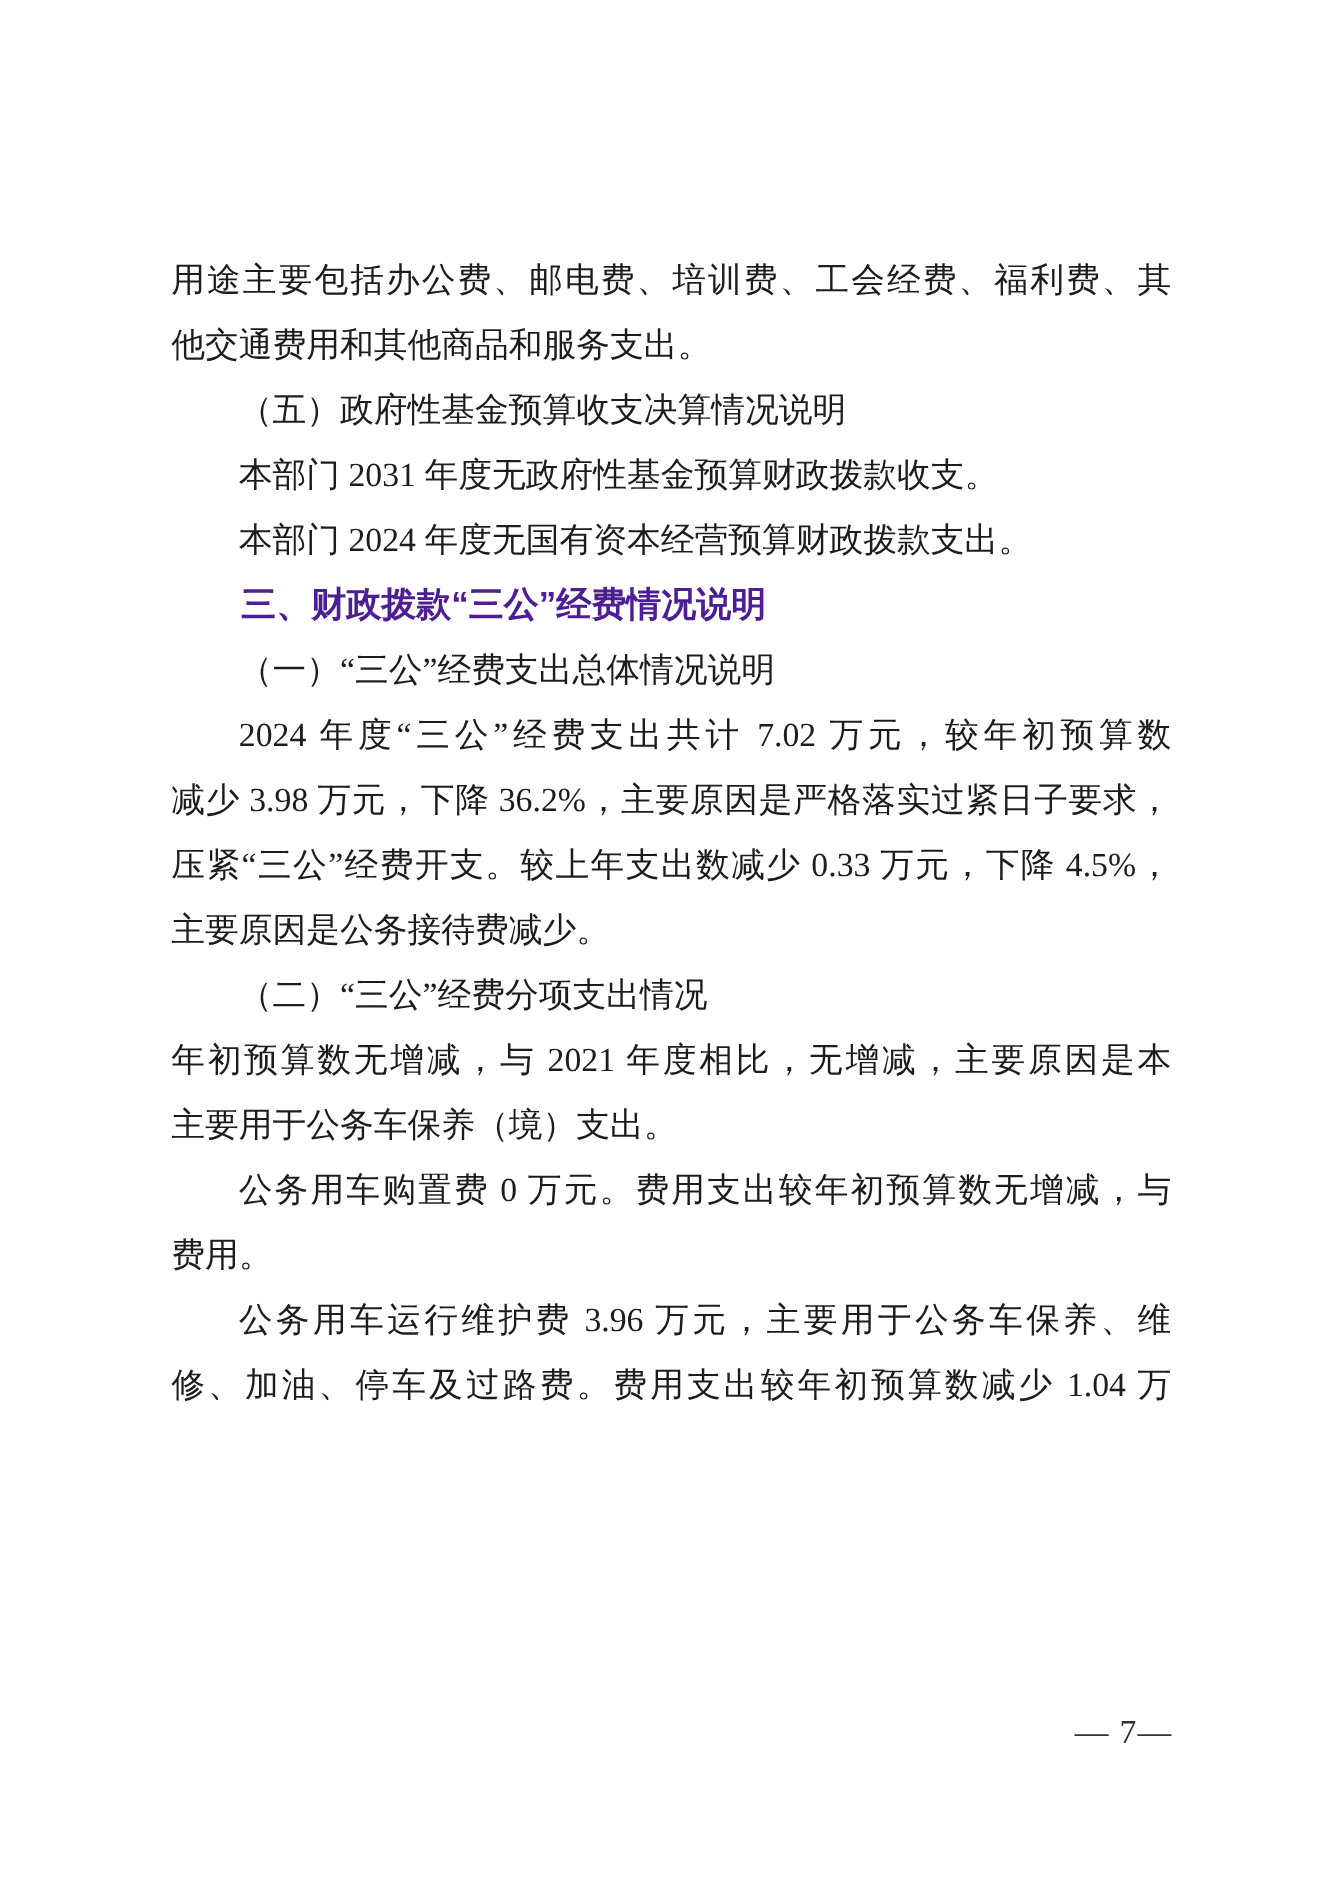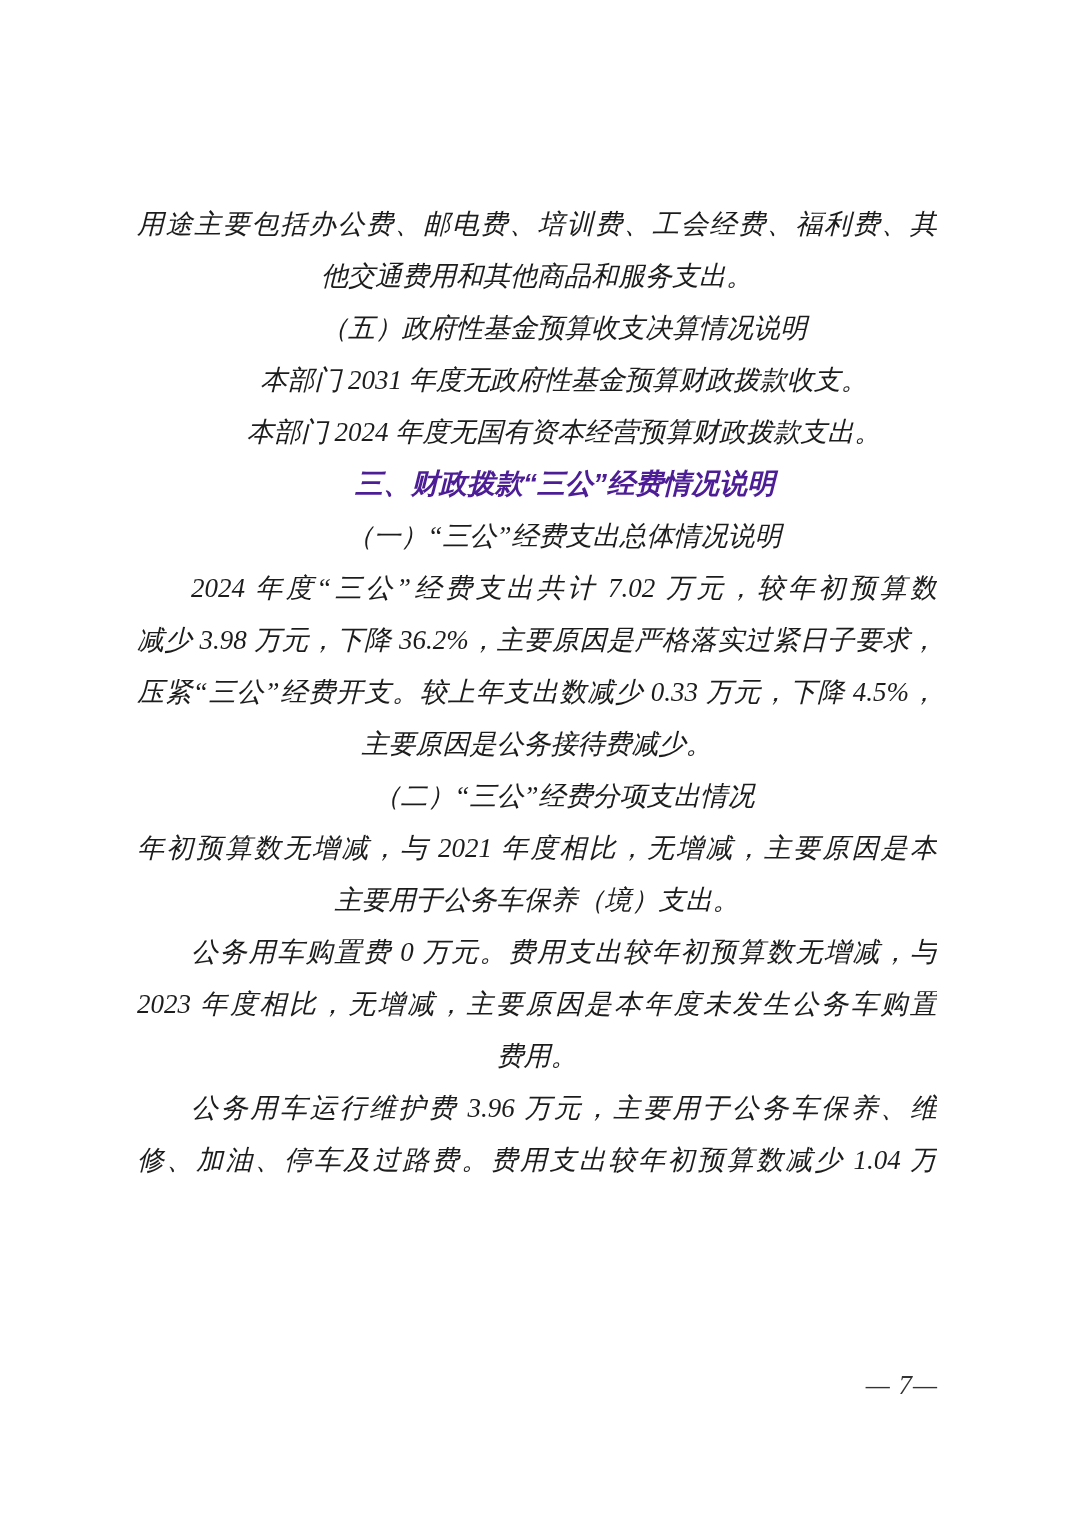--- a/index.html
+++ b/index.html
@@ -6,36 +6,34 @@
     margin: 0;
     padding: 0;
     background: #ffffff;
   }
   .page {
     position: relative;
     width: 1075px;
     height: 1520px;
     background: #ffffff;
     overflow: hidden;
-    font-style: italic;
   }
   .content {
     position: absolute;
     left: 137px;
     top: 198px;
     width: 800px;
   }
   .line {
     font-family: "Liberation Serif", serif;
     font-size: 27px;
     line-height: 52px;
     height: 52px;
     color: #1c1c1c;
     overflow: hidden;
-    text-align: center;
   }
   .line.justify {
     text-align: justify;
     text-align-last: justify;
   }
   .line.indent {
     text-indent: 2em;
   }
   .line.heading {
     font-family: "Liberation Sans", sans-serif;
@@ -71,19 +69,18 @@
       <div class="line indent heading">三、财政拨款“三公”经费情况说明</div>
       <div class="line indent subheading">（一）“三公”经费支出总体情况说明</div>
       <div class="line justify indent">2024 年度“三公”经费支出共计 7.02 万元，较年初预算数</div>
       <div class="line justify">减少 3.98 万元，下降 36.2%，主要原因是严格落实过紧日子要求，</div>
       <div class="line justify">压紧“三公”经费开支。较上年支出数减少 0.33 万元，下降 4.5%，</div>
       <div class="line">主要原因是公务接待费减少。</div>
       <div class="line indent subheading">（二）“三公”经费分项支出情况</div>
       <div class="line justify">年初预算数无增减，与 2021 年度相比，无增减，主要原因是本</div>
       <div class="line">主要用于公务车保养（境）支出。</div>
       <div class="line justify indent">公务用车购置费 0 万元。费用支出较年初预算数无增减，与</div>
-      <div class="line justify">2023 年度相比，无增减，主要原因是本年度未发生公务车购置</div>
       <div class="line">费用。</div>
       <div class="line justify indent">公务用车运行维护费 3.96 万元，主要用于公务车保养、维</div>
       <div class="line justify">修、加油、停车及过路费。费用支出较年初预算数减少 1.04 万</div>
     </div>
   <div class="page-number">— 7—</div>
 </div>
 
 </body></html>

